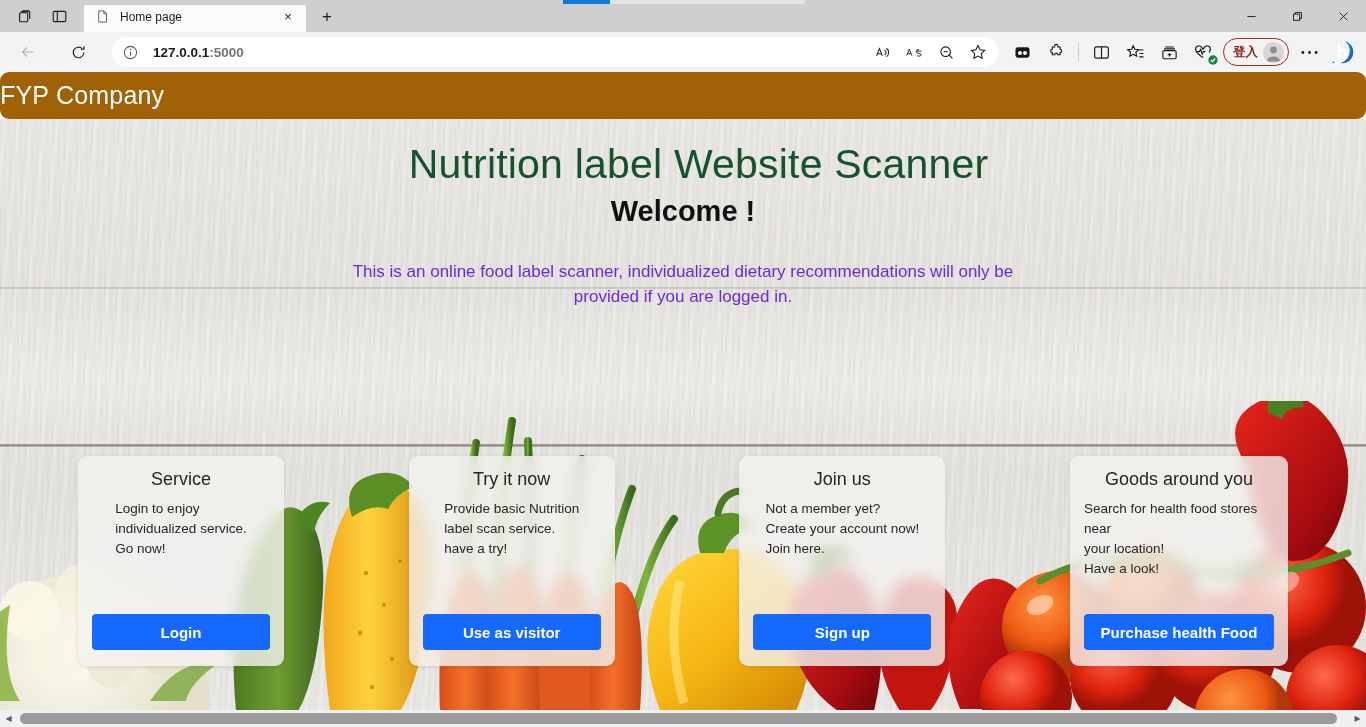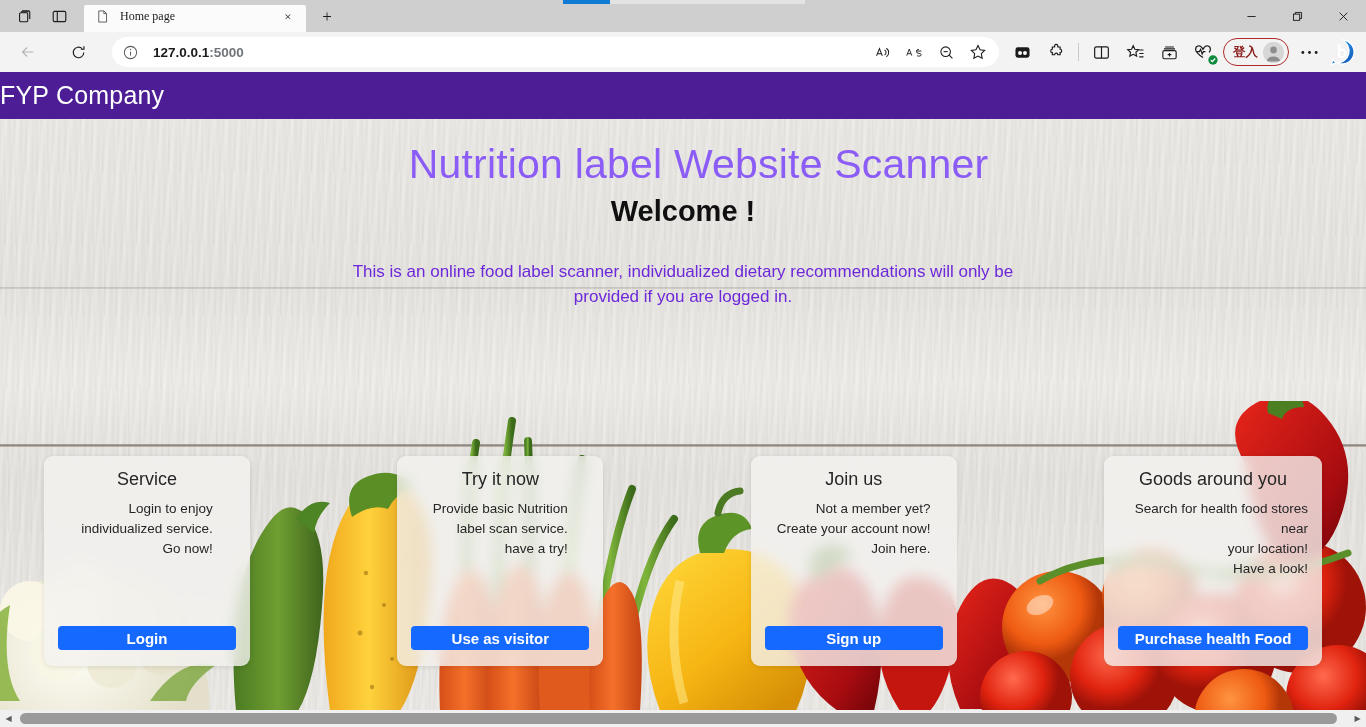--- a/index.html
+++ b/index.html
@@ -25,21 +25,21 @@
   }
   .top-strip .fill {
     position: absolute; left: 563px; top: 0; width: 47px; height: 4px;
     background: #0f7bd4;
   }
 
   
   .tabbar {
     position: absolute; top: 0; left: 0; width: 1366px; height: 32px;
     background: #cfcfcf;
-    display: flex; align-items: flex-end; font-family: Liberation Serif, serif;
+    display: flex; align-items: flex-end;
   }
   .tb-icon-btn {
     width: 34px; height: 30px; margin-bottom: 1px;
     display: flex; align-items: center; justify-content: center;
     color: #1b1b1b;
   }
   .tb-icon-btn:first-child { margin-left: 8px; }
   .tab {
     width: 222px; height: 31px; margin-left: 8px;
     background: #fbfbfb;
@@ -127,22 +127,22 @@
   }
 
   
   .viewport {
     position: absolute; top: 72px; left: 0; width: 1366px; height: 655px;
     overflow: hidden; background: #ffffff;
   }
 
   
   .site-nav {
-    height: 47px; background: #4c1d95;
-    display: flex; align-items: center;
+    height: 47px; background: #a16207;
+    display: flex; align-items: center; border-radius: 9px;
   }
   .brand {
     font-size: 25px; color: #ffffff; font-weight: 400;
     padding-left: 0px; letter-spacing: .2px;
   }
 
   
   .hero {
     position: relative; height: 592px; width: 1366px; overflow: hidden;
   }
@@ -162,21 +162,21 @@
   .plank-line {
     position: absolute; left: 0; width: 100%; height: 3px;
     background: linear-gradient(180deg,#a89f95 0%, #6b6258 45%, #c3bbb1 100%);
     opacity: .75;
   }
   .plank-line.l1 { top: 325px; }
   .plank-line.l2 { top: 168px; height: 2px; opacity: .3; }
 
   .hero-text { position: relative; z-index: 3; text-align: center; padding-top: 22px; }
   .hero-title {
-    font-size: 41px; font-weight: 400; color: #8b5cf6; letter-spacing: .2px;
+    font-size: 41px; font-weight: 400; color: #14532d; letter-spacing: .2px;
     line-height: 1.15;
     margin-left: 31px;
   }
   .hero-sub {
     font-size: 29px; font-weight: 700; color: #101010; margin-top: 7px;
   }
   .hero-desc {
     margin: 32px auto 0; width: 680px;
     font-size: 17px; color: #6d28d9; line-height: 1.45;
   }
@@ -185,40 +185,40 @@
   .veg-band {
     position: absolute; left: 0; bottom: 0; width: 1366px; height: 310px;
     z-index: 2; overflow: hidden;
   }
 
   
   .cards {
     position: absolute; z-index: 6; left: 0; top: 337px;
     width: 1366px; height: 210px;
     display: flex; justify-content: space-between;
-    padding: 0 44px;
+    padding: 0 78px;
   }
   .card {
     width: 206px; min-height: 168px;
     background: rgba(244,243,240,.80);
     backdrop-filter: blur(7px);
     border-radius: 9px;
     padding: 13px 14px 16px;
     display: flex; flex-direction: column; align-items: center;
     box-shadow: 0 1px 5px rgba(0,0,0,.10);
   }
   .card-title {
     font-size: 18px; color: #262626; font-weight: 400; margin-bottom: 9px;
   }
   .card-body {
-    font-size: 13.5px; color: #262626; text-align: right;
+    font-size: 13.5px; color: #262626; text-align: left;
     line-height: 1.47; flex: 1 1 auto;
   }
   .card-btn {
-    margin-top: 13px; width: 100%; height: 24px;
+    margin-top: 13px; width: 100%; height: 36px;
     background: #1569ff; color: #ffffff;
     border: none; border-radius: 4px;
     font-family: "Liberation Sans", sans-serif;
     font-size: 15px; font-weight: bold;
     display: flex; align-items: center; justify-content: center;
   }
 
   
   .hscroll {
     position: absolute; left: 0; bottom: 0; width: 1366px; height: 17px;

